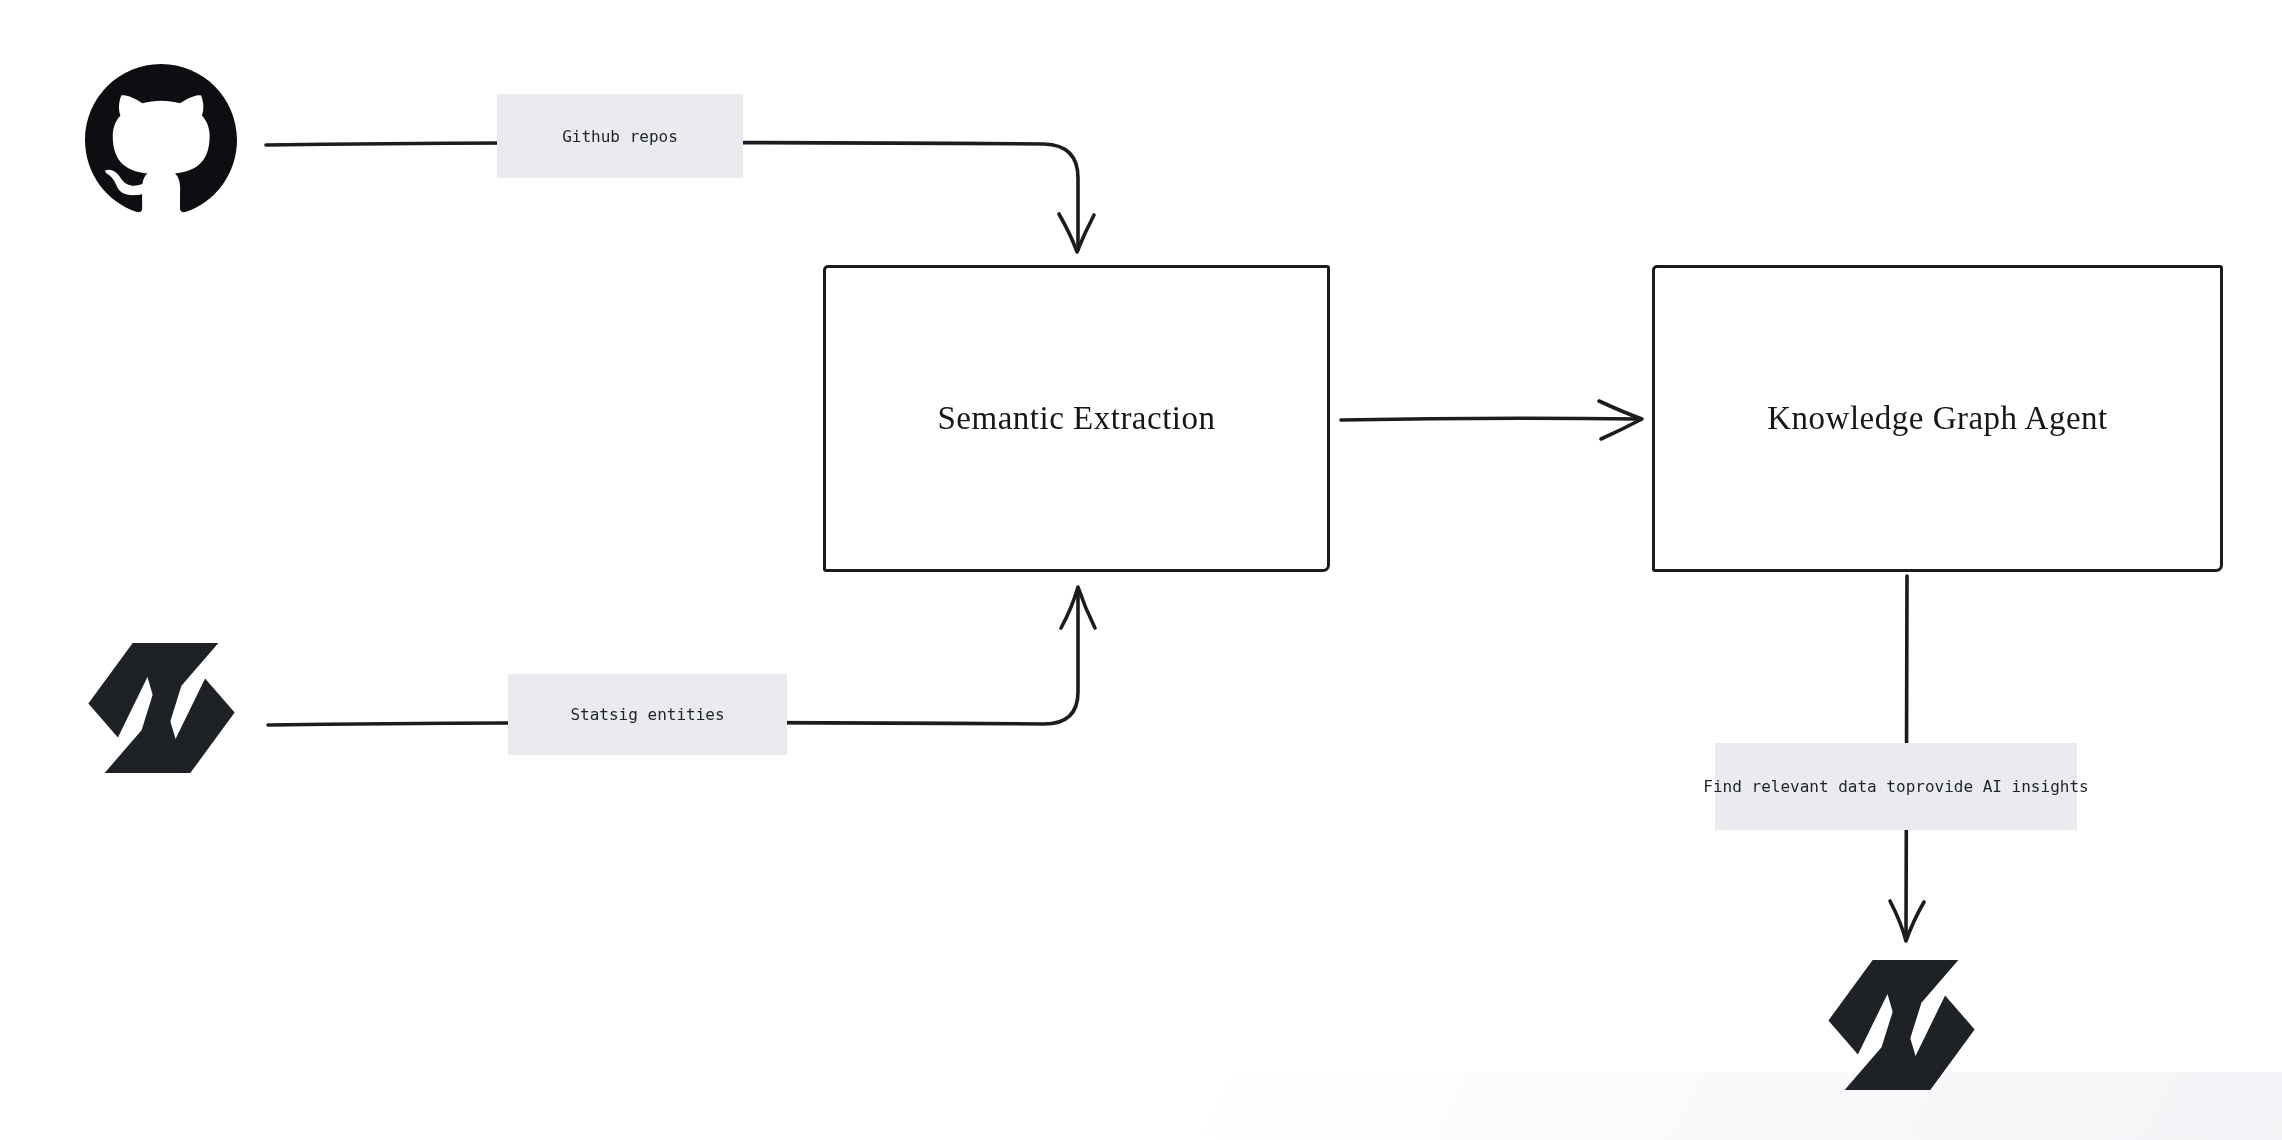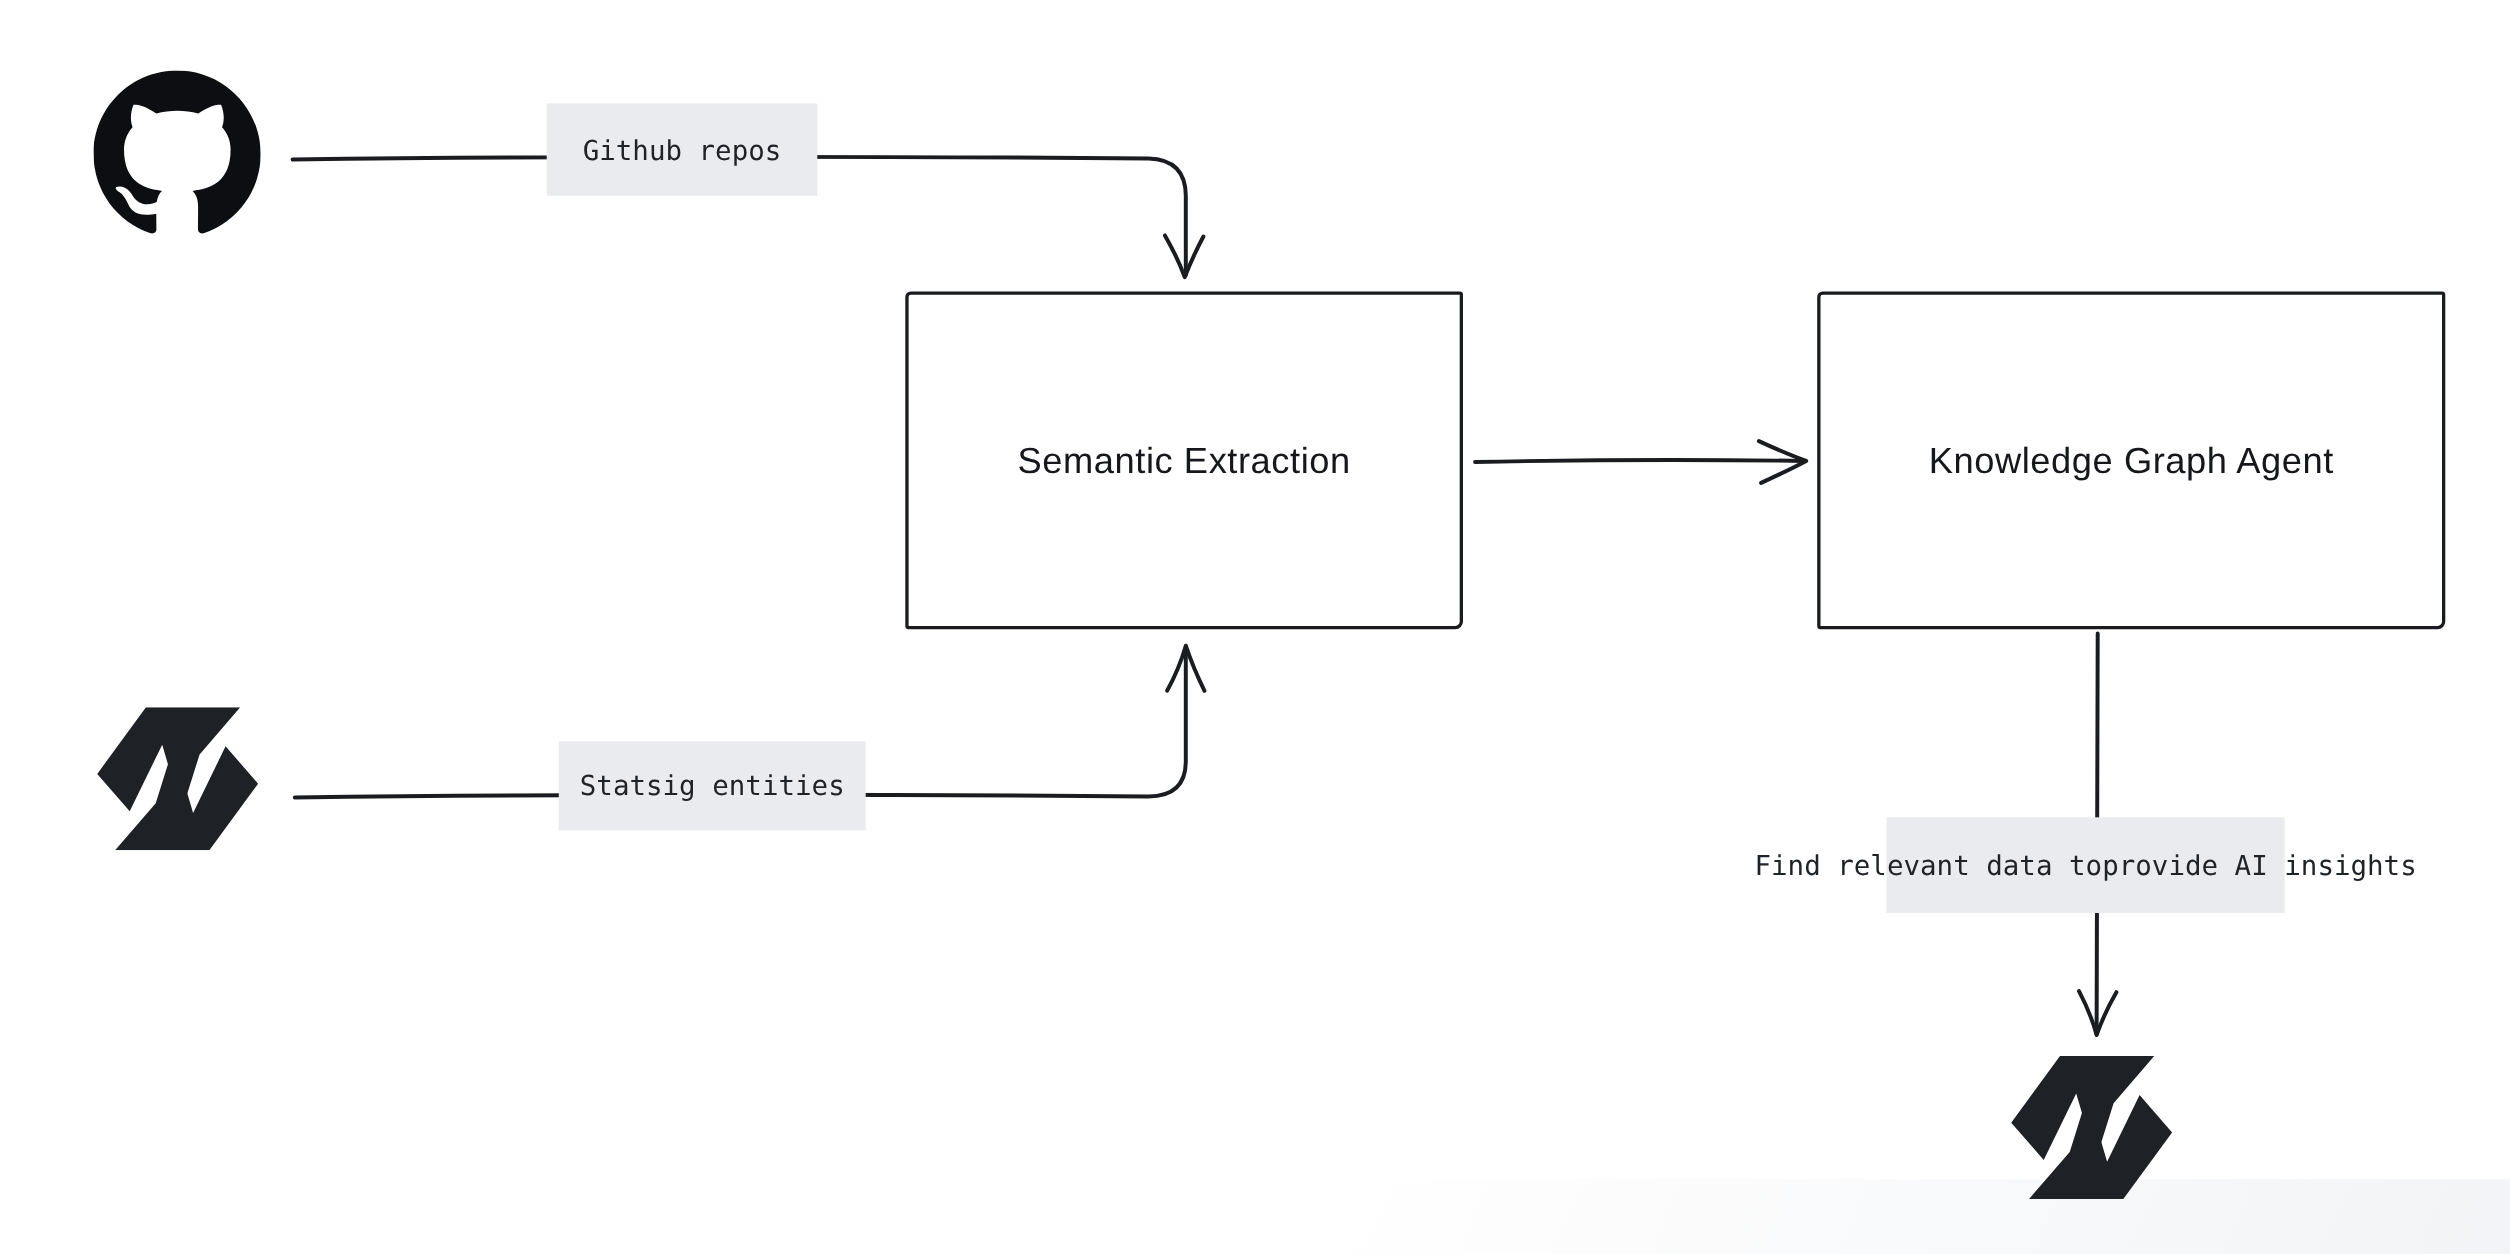--- a/index.html
+++ b/index.html
@@ -18,36 +18,36 @@
   .node-box{
     position:absolute;
     background:#ffffff;
     border:3px solid #191b1f;
     border-radius:5px 3px 7px 3px;
     display:flex;align-items:center;justify-content:center;
     z-index:2;
     box-sizing:border-box;
   }
   .node-title{
-    font-family:Liberation Sans, sans-serif;
+    font-family:Liberation Serif, serif;
     font-size:33px;
     color:#15171a;
     letter-spacing:0.5px;
     white-space:nowrap;
   }
   #box-semantic{left:823px;top:265px;width:507px;height:307px;}
   #box-kga{left:1652px;top:265px;width:571px;height:307px;}
 
   
   .edge-label{
     position:absolute;
     background:#e9ebee;
     color:#1f2227;
     font-family:"DejaVu Sans Mono","Liberation Mono",monospace;
-    font-size:25px;
+    font-size:16px;
     display:flex;align-items:center;justify-content:center;
     text-align:center;
     z-index:3;
     box-sizing:border-box;
     white-space:nowrap;
   }
   #label-github{left:497px;top:94px;width:246px;height:84px;}
   #label-statsig{left:508px;top:674px;width:279px;height:81px;}
   #label-find{left:1715px;top:743px;width:362px;height:87px;flex-direction:row;line-height:39px;}
 

